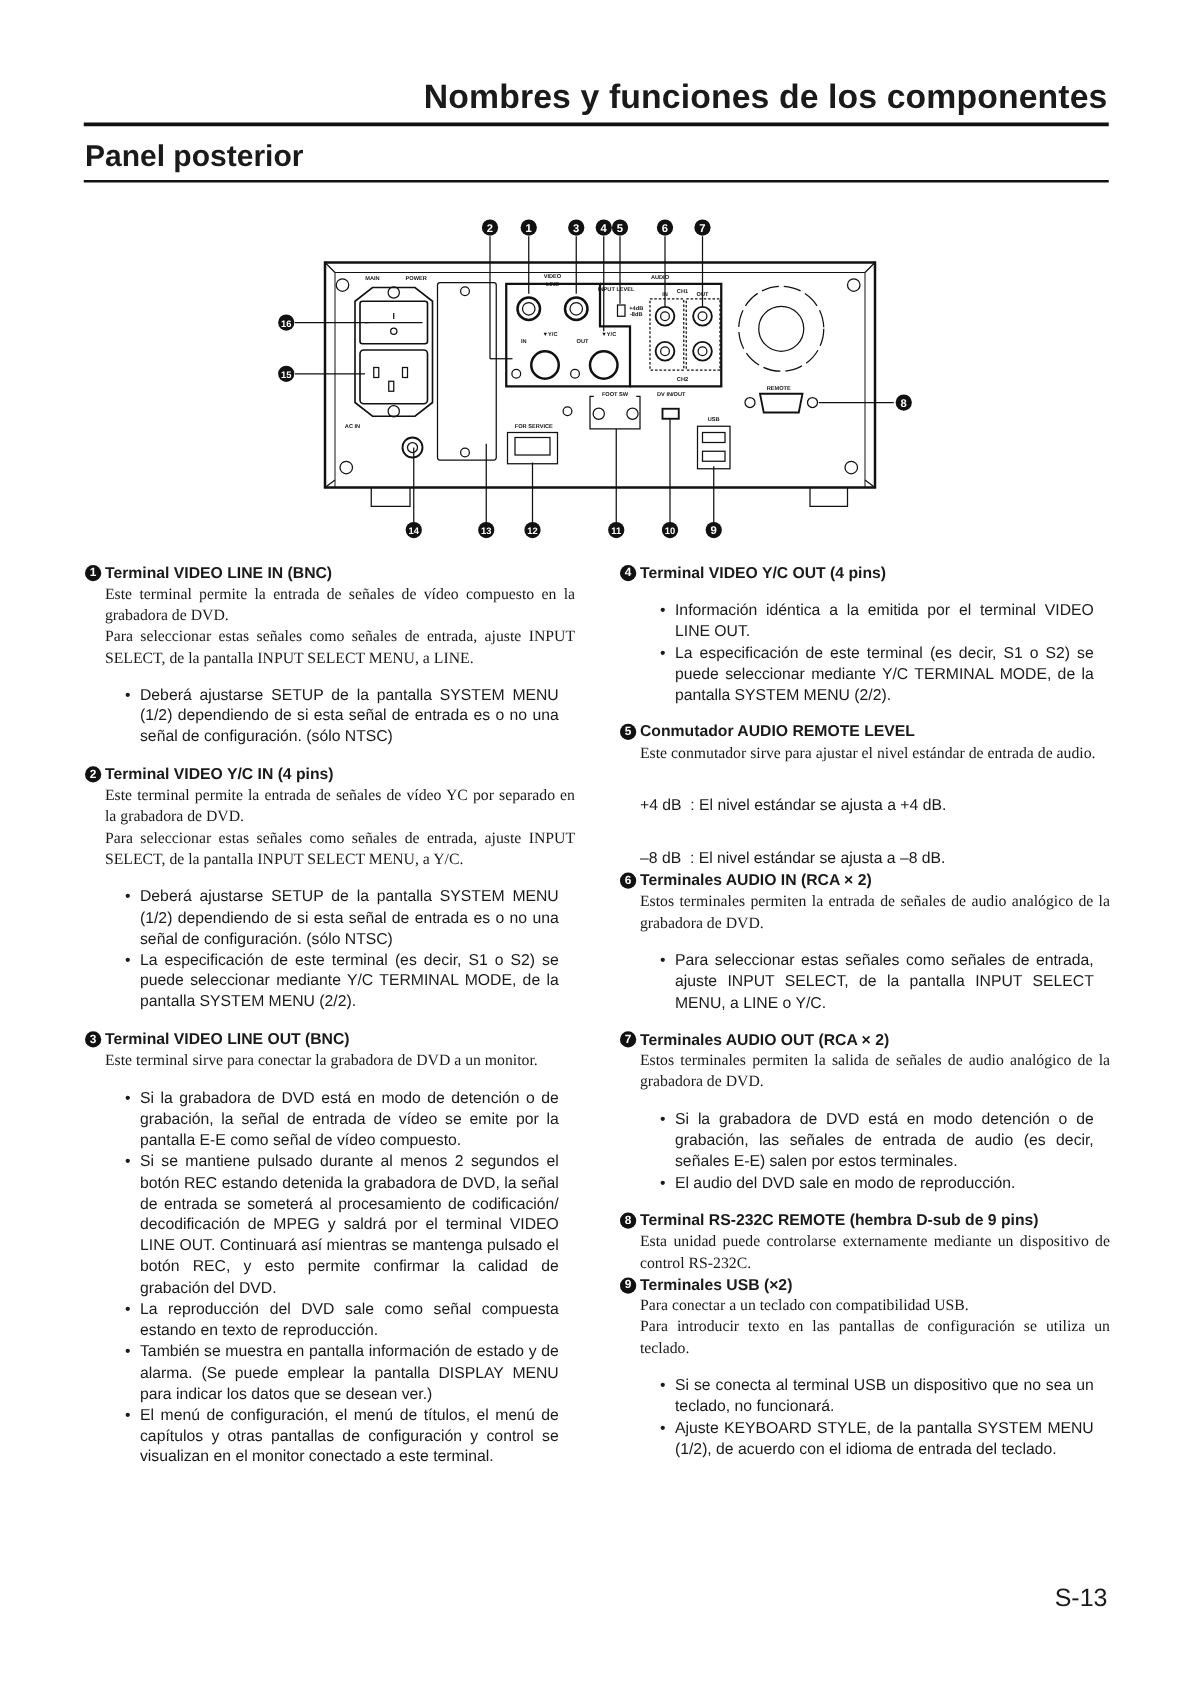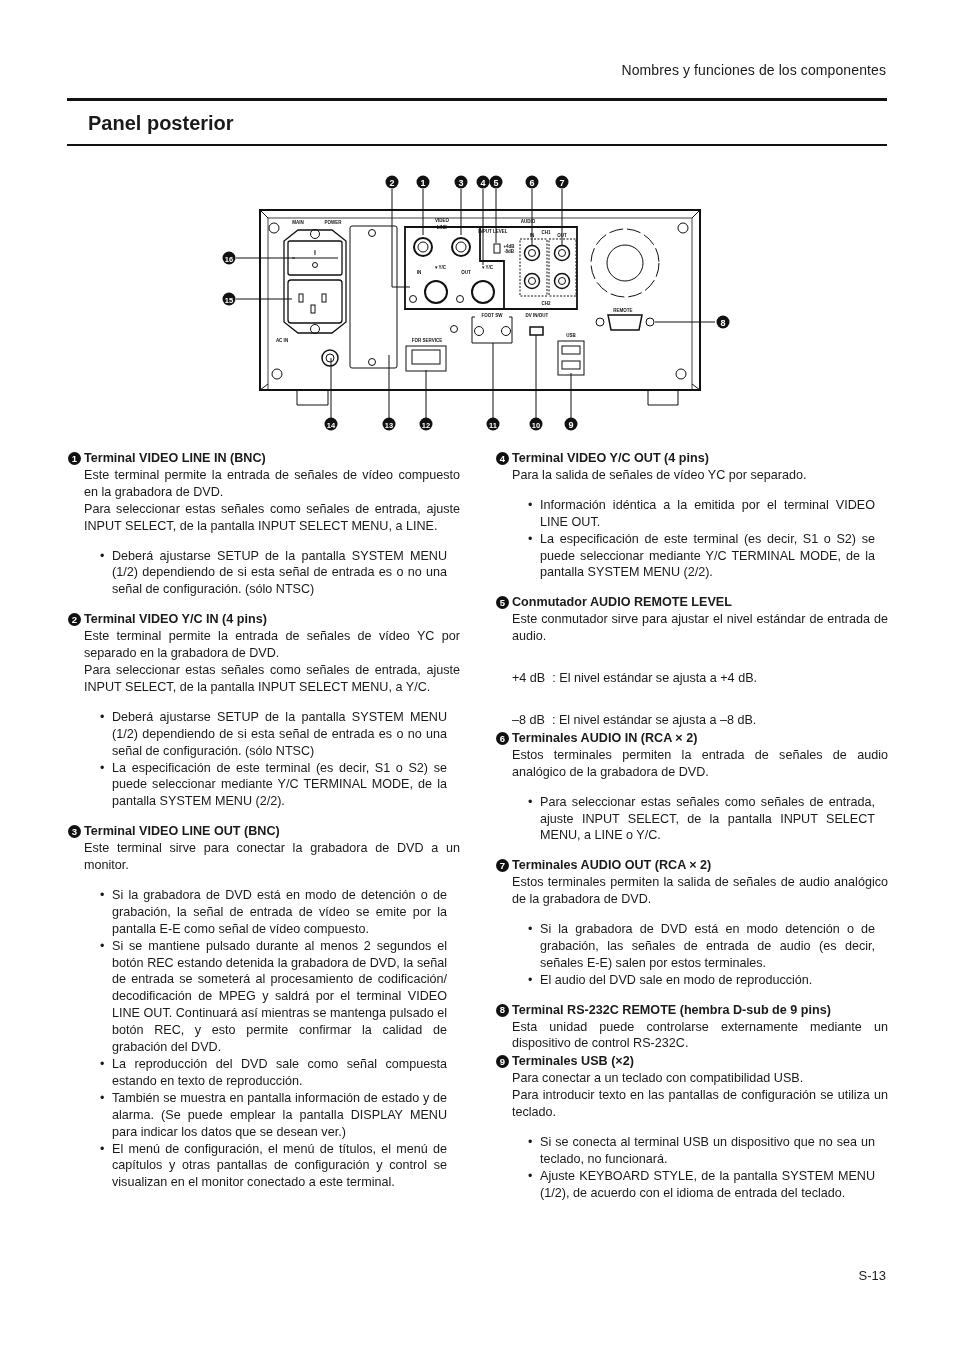--- a/index.html
+++ b/index.html
@@ -1,39 +1,39 @@
 <!DOCTYPE html>
 <html><head>
 <meta charset="utf-8">
 <style>
   html, body { margin: 0; padding: 0; background: #ffffff; }
   body { width: 954px; height: 1351px; position: relative; overflow: hidden;
          font-family: "Liberation Sans", sans-serif; color: #1a1a1a; }
-  .section-title { position: absolute; right: 68px; top: 62px; font-weight: normal;
-         font-size: 14px; letter-spacing: 0.1px; }
+  .section-title { position: absolute; right: 68px; top: 62px; font-weight: bold;
+         font-size: 27px; letter-spacing: 0.1px; }
   .rule-thick { position: absolute; left: 67px; width: 820px; top: 98px; height: 3px; background: #111; }
-  .page-title { position: absolute; left: 68px; top: 112px; font-size: 20px; font-weight: bold; margin-left: 20px; }
+  .page-title { position: absolute; left: 68px; top: 112px; font-size: 24px; font-weight: bold; }
   .rule-thin { position: absolute; left: 67px; width: 820px; top: 144px; height: 2px; background: #111; }
 
   .diagram { position: absolute; left: 220px; top: 165px; width: 520px; height: 270px; }
 
   .col { position: absolute; top: 450px; width: 392px; font-size: 12.6px; line-height: 16.9px; }
   .col-left { left: 68px; }
   .col-right { left: 496px; }
   .item { margin-bottom: 1px; }
   .item-head { font-weight: bold; display: flex; align-items: center; }
   .num { display: inline-flex; width: 13px; height: 13px; border-radius: 50%; background: #111; color: #fff;
          font-size: 9.5px; font-weight: bold; align-items: center; justify-content: center; margin-right: 3px;
          flex-shrink: 0; line-height: 1; }
-  .para { padding-left: 16px; text-align: justify; }
+  .para { padding-left: 16px; text-align: justify; font-family: Liberation Serif, serif; }
   .bullets { margin: 13px; padding: 0; list-style: none; }
   .bullets li { position: relative; padding-left: 31px; text-align: justify; }
   .bullets li::before { content: "•"; position: absolute; left: 19px; top: 0; }
   .level-row { padding-left: 16px; white-space: pre; margin-top: 25px; }
-  .page-num { position: absolute; right: 68px; top: 1268px; font-size: 13px; text-align: right; }
+  .page-num { position: absolute; right: 68px; top: 1268px; font-size: 20px; text-align: right; }
 </style>
 </head>
 <body>
 
 <div class="section-title">Nombres y funciones de los componentes</div>
 <div class="rule-thick"></div>
 <div class="page-title">Panel posterior</div>
 <div class="rule-thin"></div>
 
 <svg class="diagram" viewBox="0 0 520 270" xmlns="http://www.w3.org/2000/svg" font-family="Liberation Sans, sans-serif" font-weight="bold">
@@ -244,21 +244,20 @@
     </ul>
   </div>
 </div>
 
 <div class="col col-right">
   <div class="item">
     <div class="item-head">
         <span class="num">4</span>
         <span>Terminal VIDEO Y/C OUT (4 pins)</span>
       </div>
-    <div class="para">Para la salida de señales de vídeo YC por separado.</div>
     <ul class="bullets">
       <li>Información idéntica a la emitida por el terminal VIDEO LINE OUT.</li>
       <li>La especificación de este terminal (es decir, S1 o S2) se puede seleccionar mediante Y/C TERMINAL MODE, de la pantalla SYSTEM MENU (2/2).</li>
     </ul>
   </div>
   <div class="item">
     <div class="item-head">
         <span class="num">5</span>
         <span>Conmutador AUDIO REMOTE LEVEL</span>
       </div>

